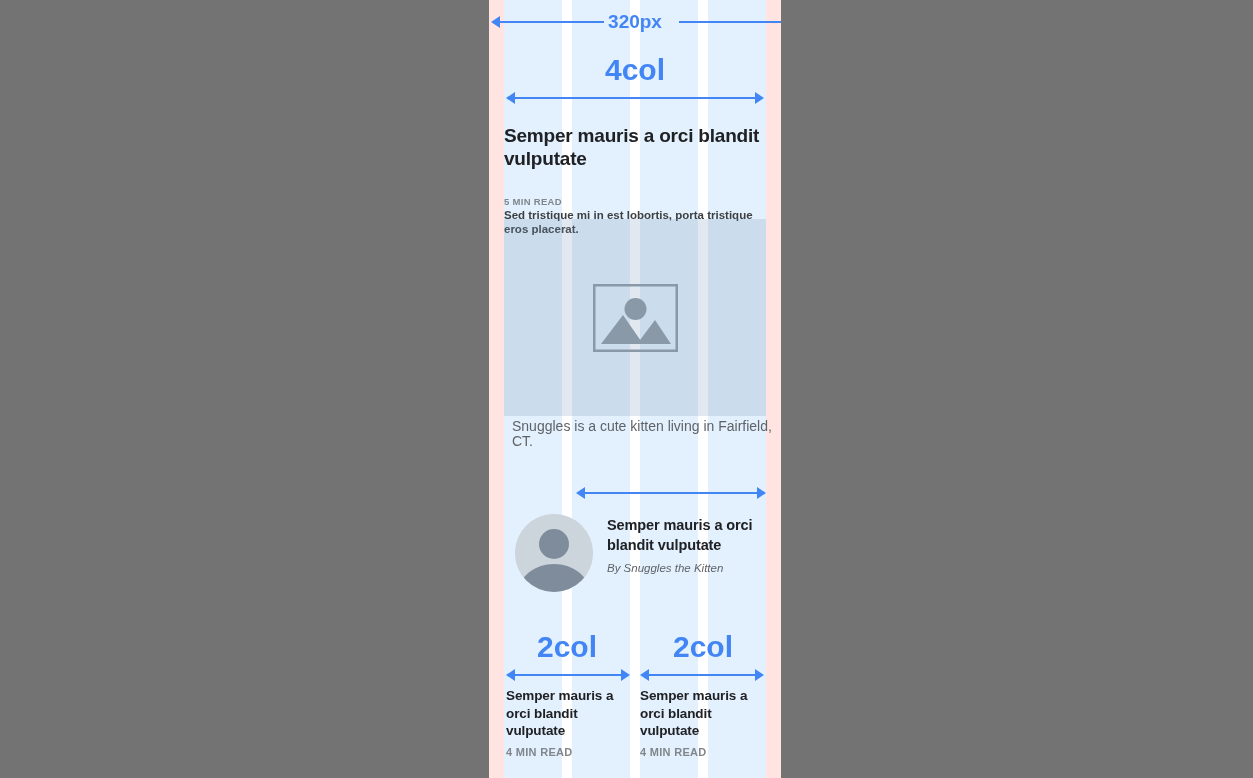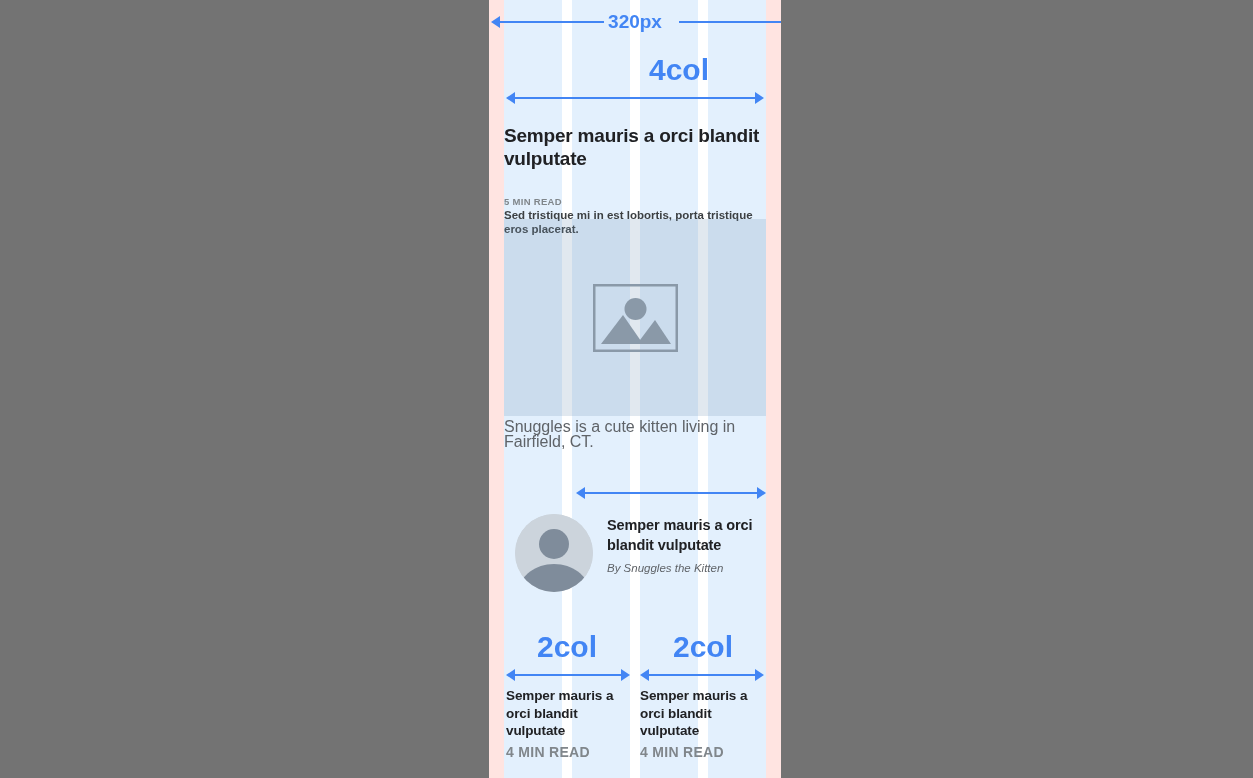--- a/index.html
+++ b/index.html
@@ -61,21 +61,21 @@
     text-align: center;
     background: transparent;
     white-space: nowrap;
   }
   .label-320 {
     left: 0; top: 10px; width: 262px;
     font-size: 19px; line-height: 24px;
   }
   .label-4col {
     left: 0; top: 52px; width: 262px;
-    font-size: 30px; line-height: 36px; margin-left: 44px;
+    font-size: 30px; line-height: 36px;
   }
   .label-3col {
     left: 72px; top: 450px; width: 190px;
     font-size: 30px; line-height: 36px;
   }
   .label-2col-a {
     left: 0; top: 629px; width: 126px;
     font-size: 30px; line-height: 36px;
   }
   .label-2col-b {
@@ -145,22 +145,22 @@
     width: 262px; height: 197px;
     background: rgba(120,150,180,0.22);
     display: flex;
     align-items: center;
     justify-content: center;
   }
   .img-icon { display: block; }
 
   .caption {
     position: absolute;
-    left: 0; top: 419px; width: 262px;
-    font-size: 16px; line-height: 15px;
+    left: 8px; top: 419px; width: 262px;
+    font-size: 14px; line-height: 15px;
     color: #5f6368;
   }
 
   
   .author-block {
     position: absolute;
     left: 0; top: 507px;
     width: 262px; height: 90px;
   }
   .avatar {
@@ -199,21 +199,21 @@
   .card-a { left: 2px; }
   .card-b { left: 136px; }
   .card-title {
     font-size: 13.5px; line-height: 17.5px;
     font-weight: bold;
     color: #202124;
     letter-spacing: -0.1px;
   }
   .card-meta {
     margin-top: 6px;
-    font-size: 14px; line-height: 12px;
+    font-size: 11px; line-height: 12px;
     font-weight: bold;
     color: #80868b;
     letter-spacing: 0.3px;
   }
 </style>
 </head>
 <body>
 
 <div id="viewport">
 

